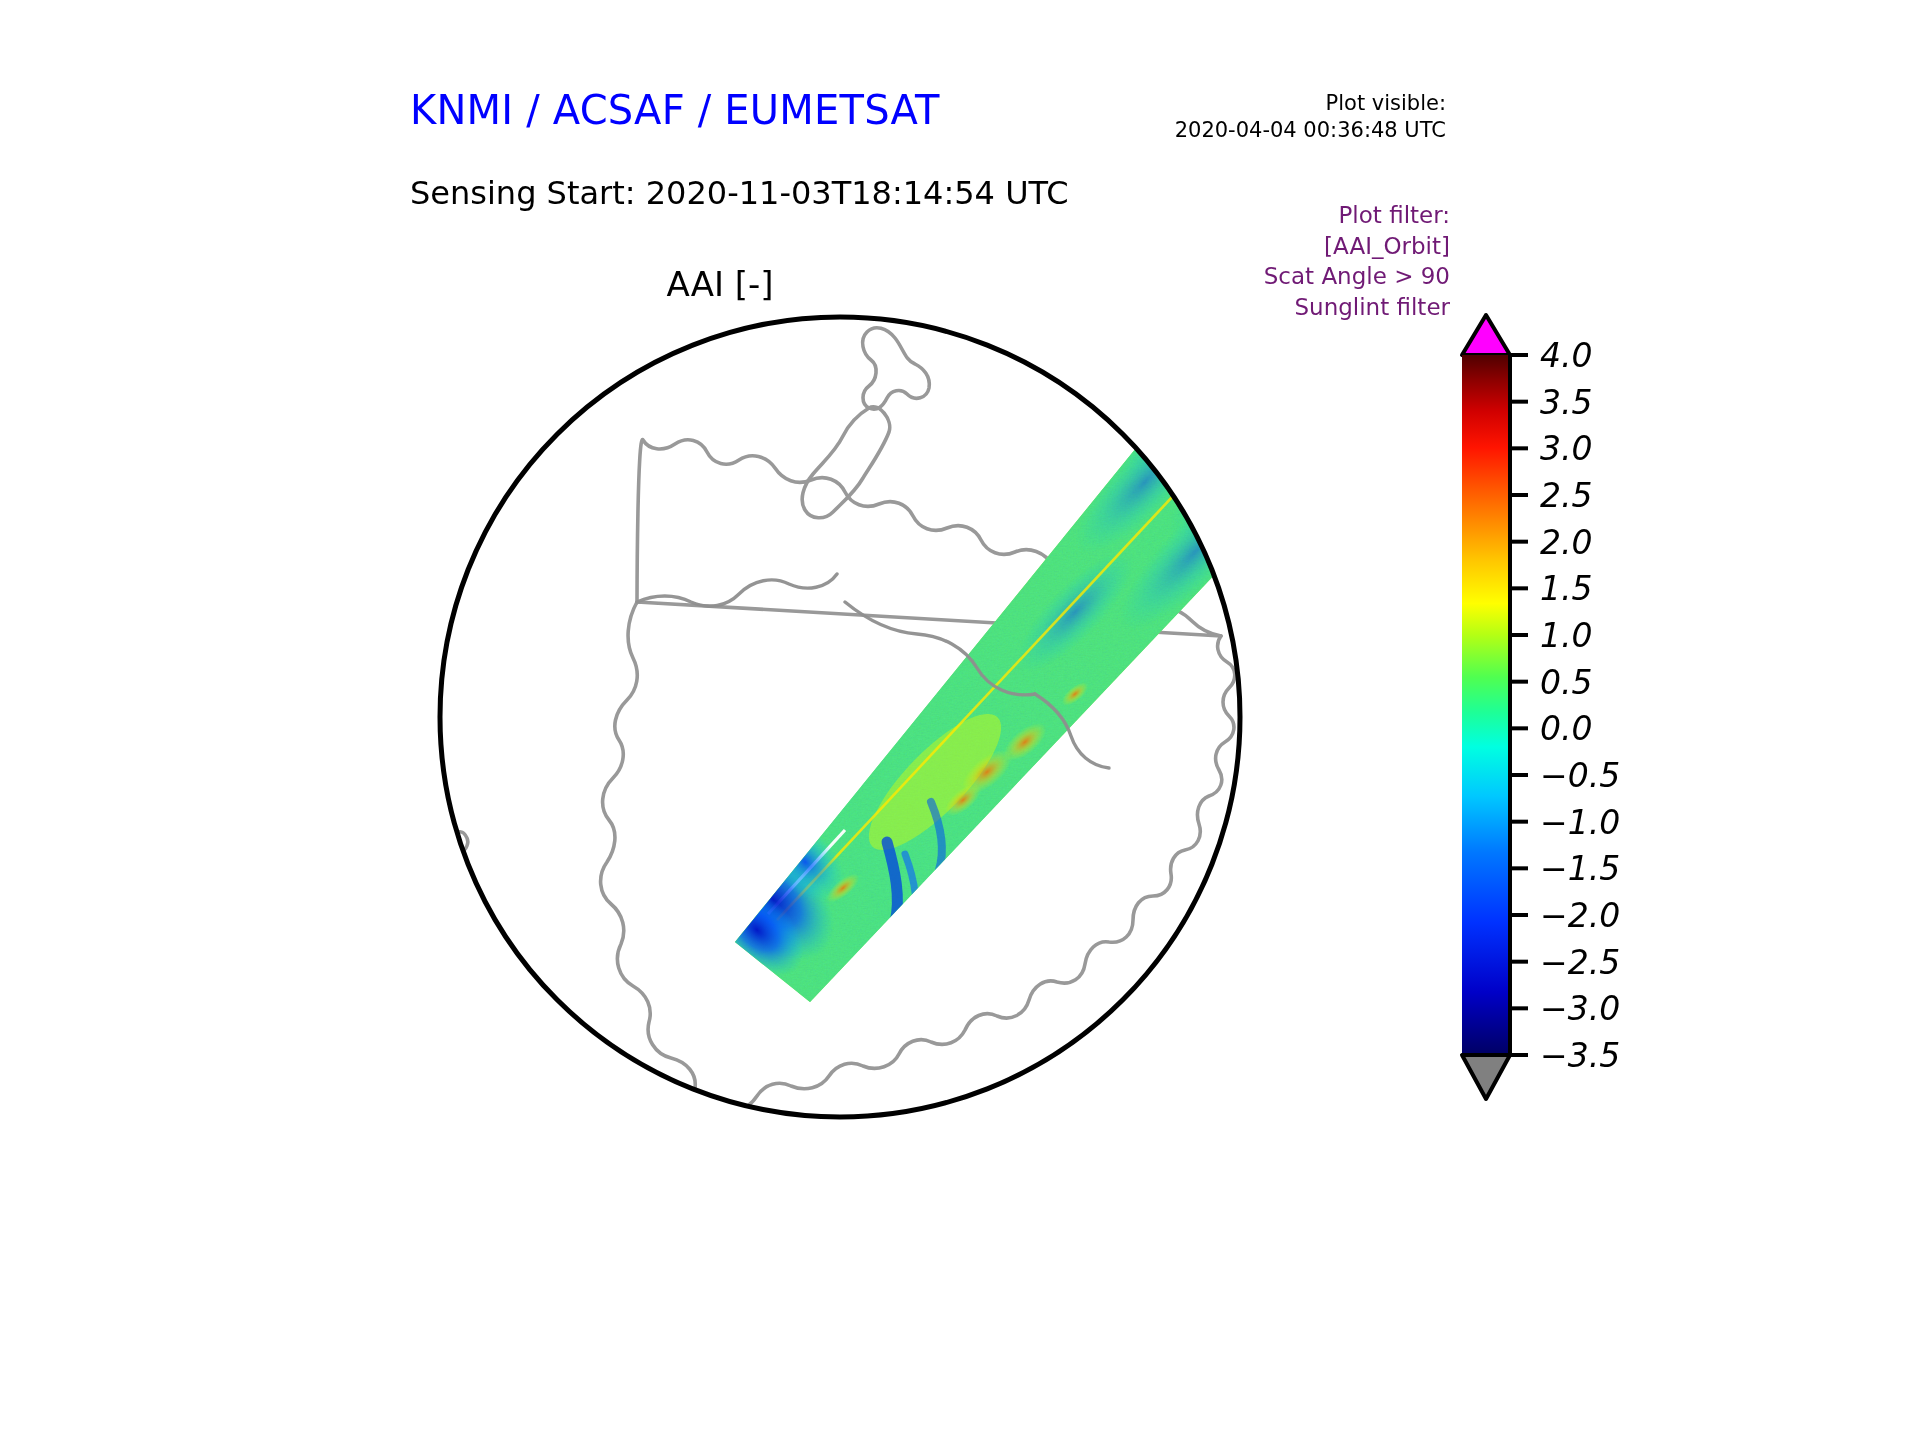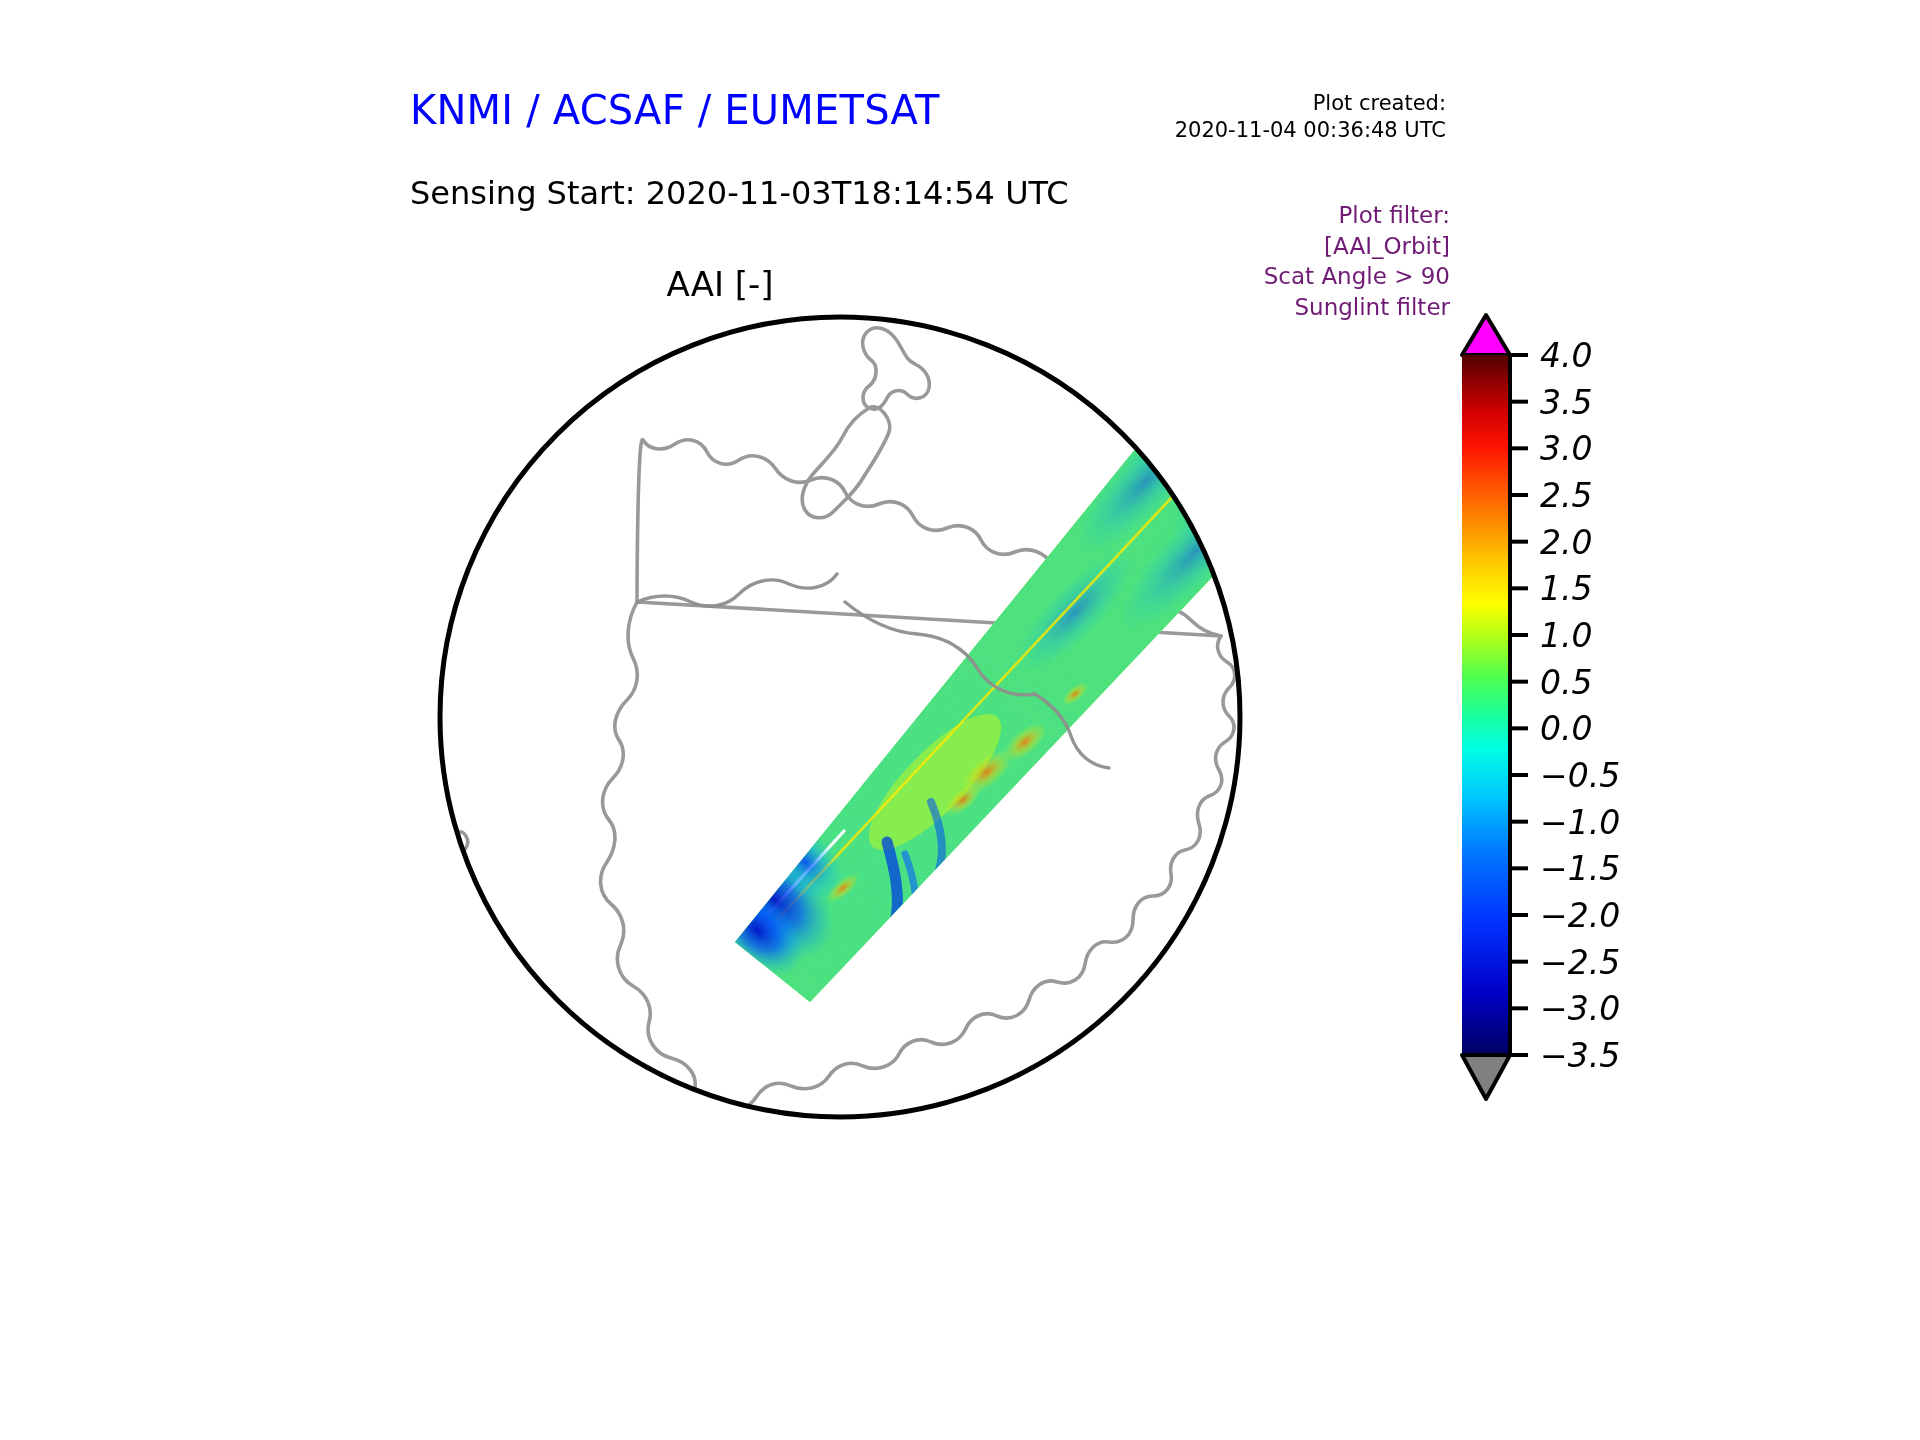--- a/index.html
+++ b/index.html
@@ -93,22 +93,22 @@
   }
 </style>
 </head>
 <body>
 
 <div id="page">
 
   <div class="org-title">KNMI / ACSAF / EUMETSAT</div>
 
   <div class="plot-created-block">
-    <div>Plot created:</div>
-    <div>2020-11-04 00:36:48 UTC</div>
+    <div>Plot visible:</div>
+    <div>2020-04-04 00:36:48 UTC</div>
   </div>
 
   <div class="product-block">
     <div>Sensing Start: 2020-11-03T18:14:54 UTC</div>
   </div>
 
   <div class="var-title">AAI [-]</div>
 
   <div class="filter-block">
     <div>Plot filter:</div>

